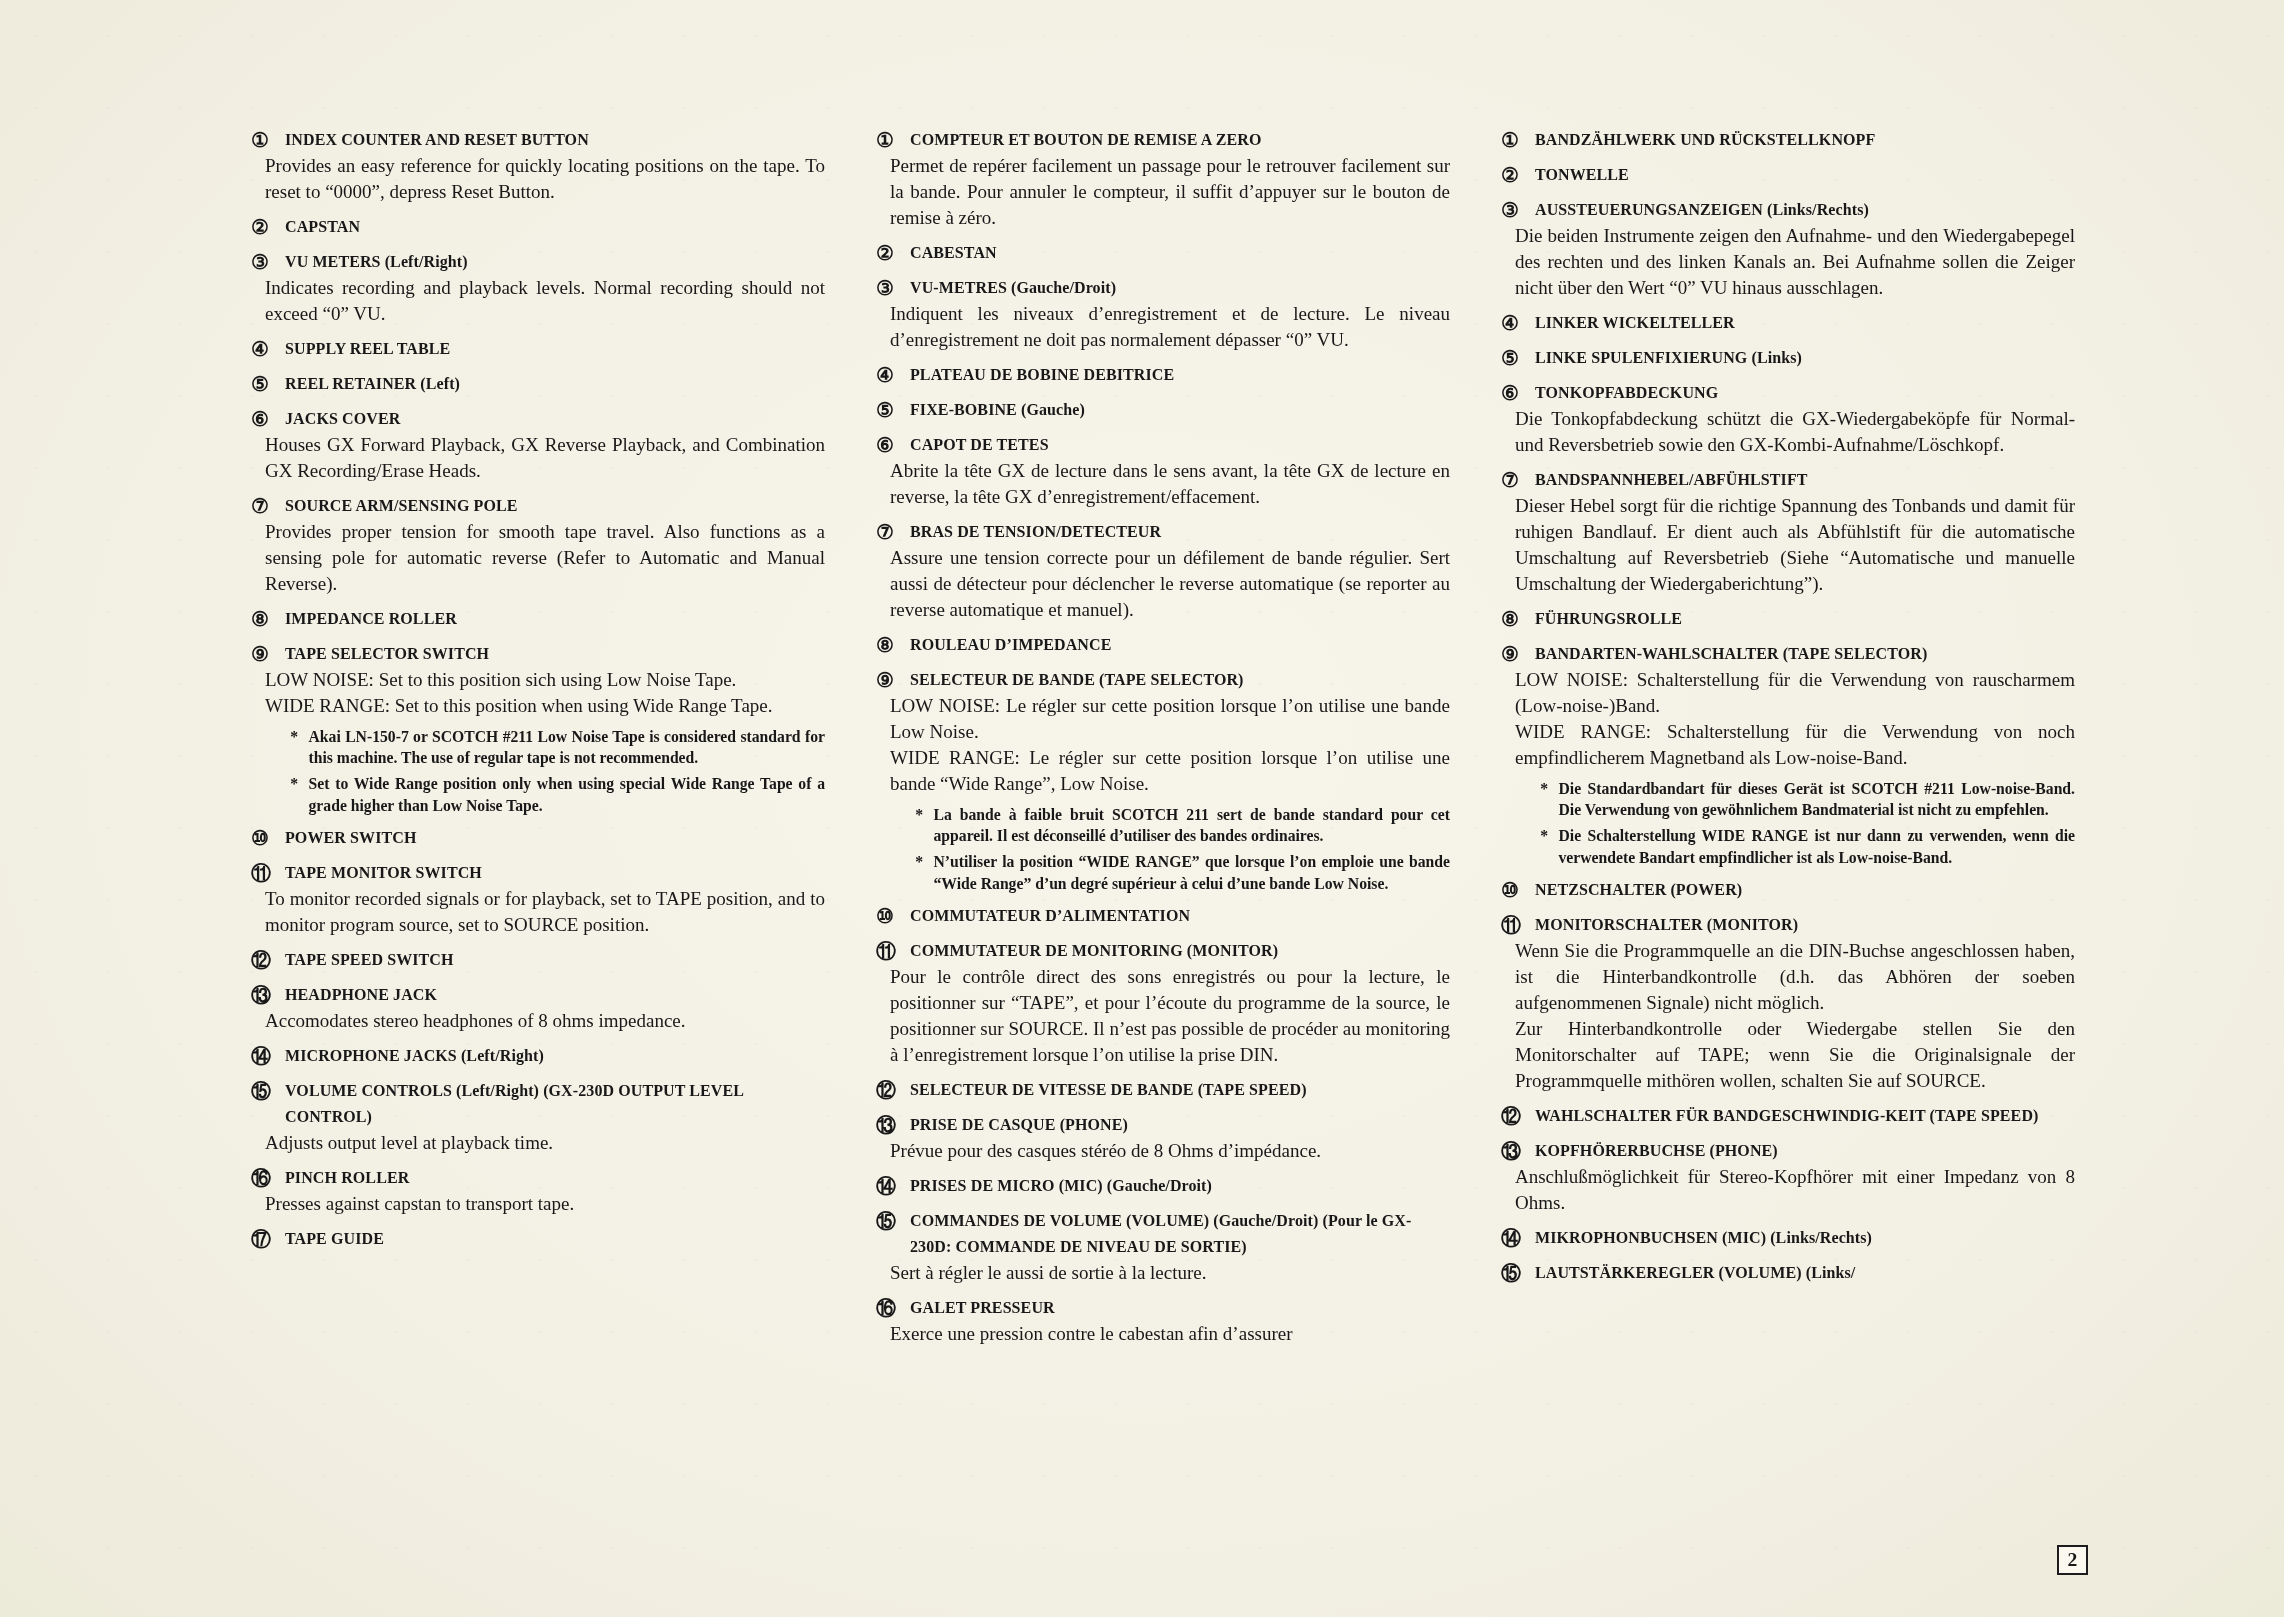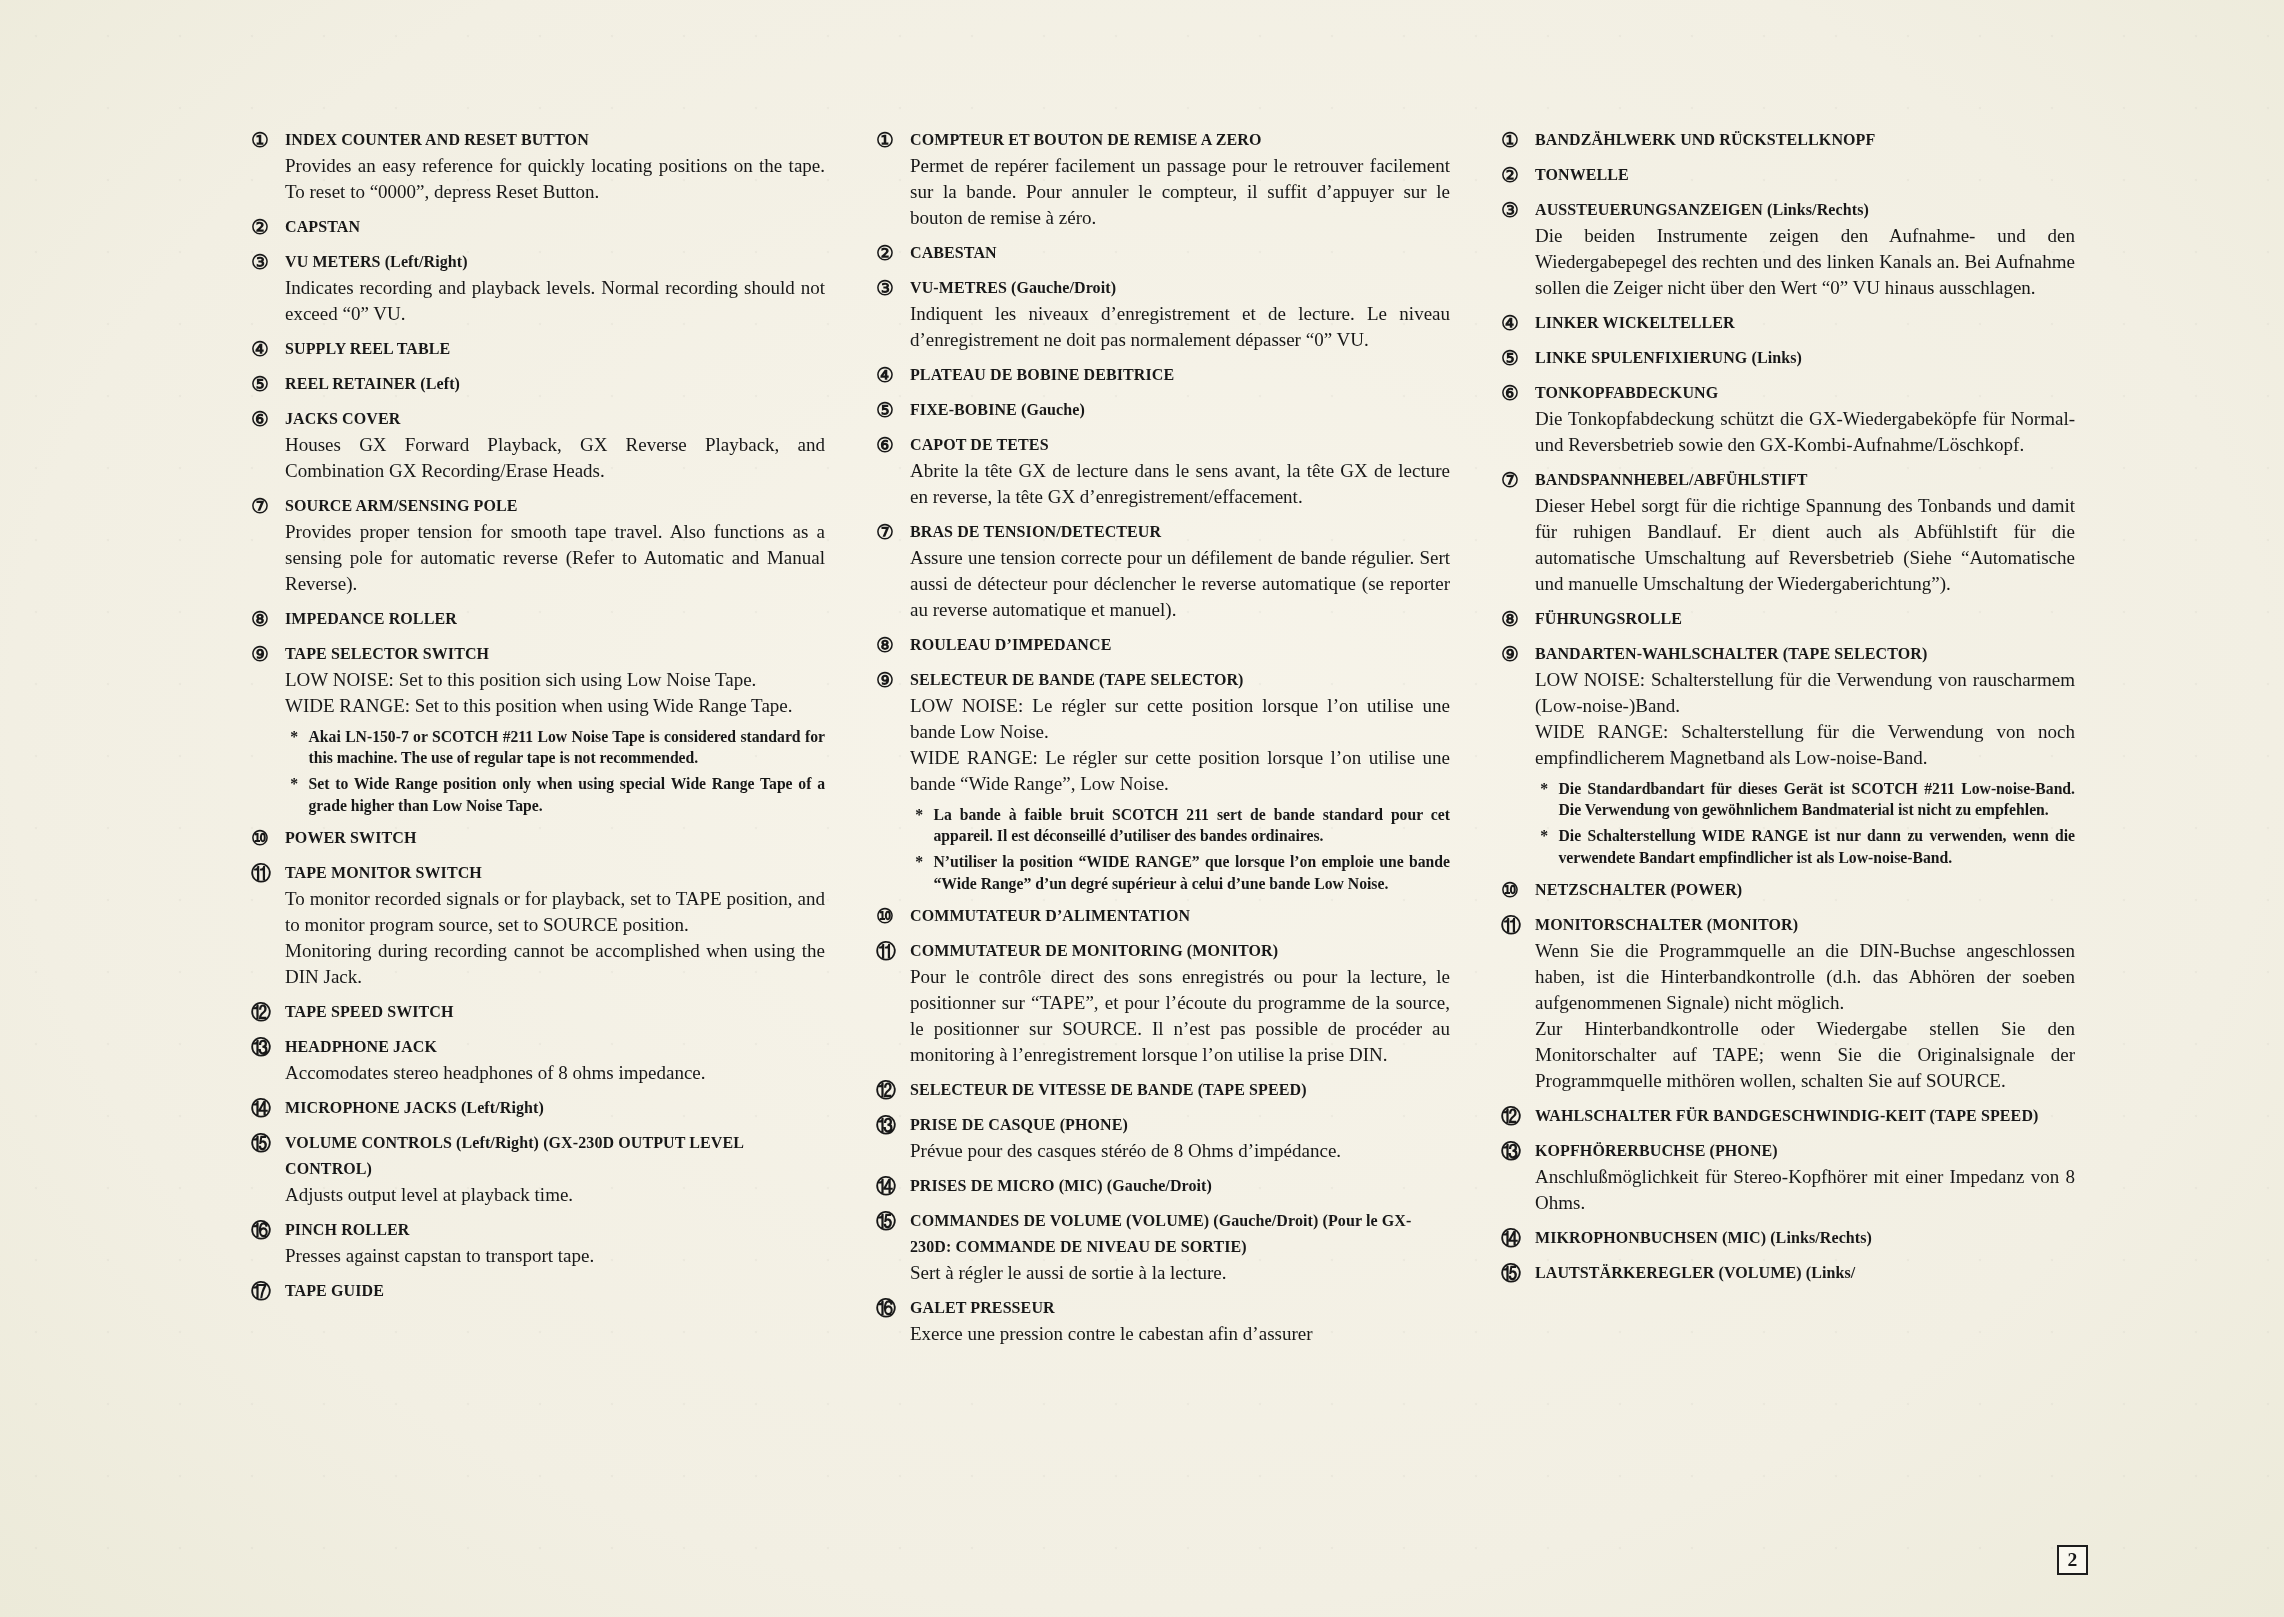--- a/index.html
+++ b/index.html
@@ -27,21 +27,21 @@
   .num {
     flex:0 0 34px;
     font-size:20px; line-height:26px; font-weight:bold;
   }
   .title {
     flex:1;
     font-size:16px; line-height:26px; font-weight:bold;
     letter-spacing:0.1px;
   }
   .body {
-    margin-left:34px;
+    margin-left:14px;
     font-size:19px; line-height:26px;
     text-align:justify;
   }
   .notes { margin-left:34px; margin-top:6.5px; }
   .note {
     display:flex;
     font-weight:bold;
     font-size:15.7px; line-height:21.5px;
     margin-bottom:4.6px;
   }
@@ -140,21 +140,20 @@
             <span class="num">⑩</span>
             <span class="title">POWER SWITCH</span>
           </div>
         </div>
         <div class="entry">
           <div class="entry-head">
             <span class="num">⑪</span>
             <span class="title">TAPE MONITOR SWITCH</span>
           </div>
           <p class="body">To monitor recorded signals or for playback, set to TAPE position, and to monitor program source, set to SOURCE position.</p>
-          <p class="body">Monitoring during recording cannot be accomplished when using the DIN Jack.</p>
         </div>
         <div class="entry">
           <div class="entry-head">
             <span class="num">⑫</span>
             <span class="title">TAPE SPEED SWITCH</span>
           </div>
         </div>
         <div class="entry">
           <div class="entry-head">
             <span class="num">⑬</span>

